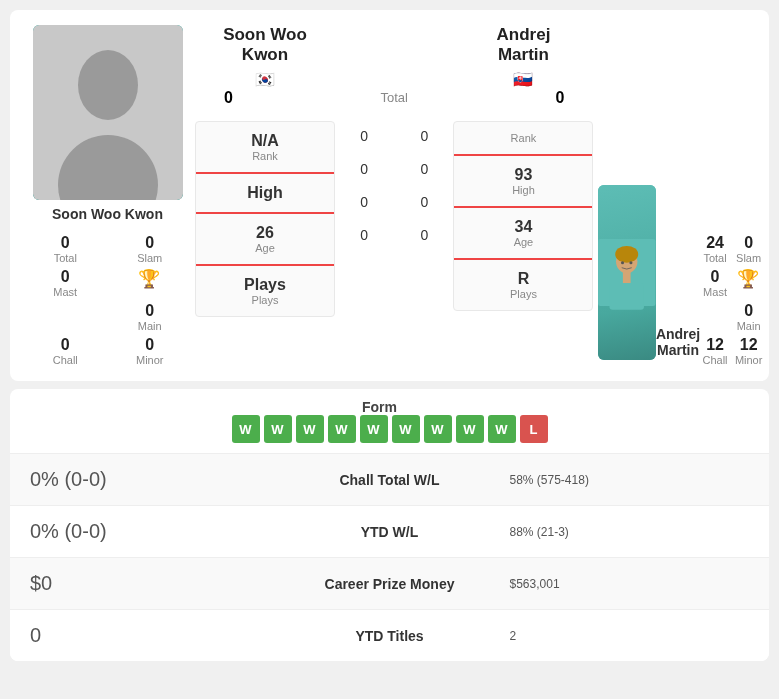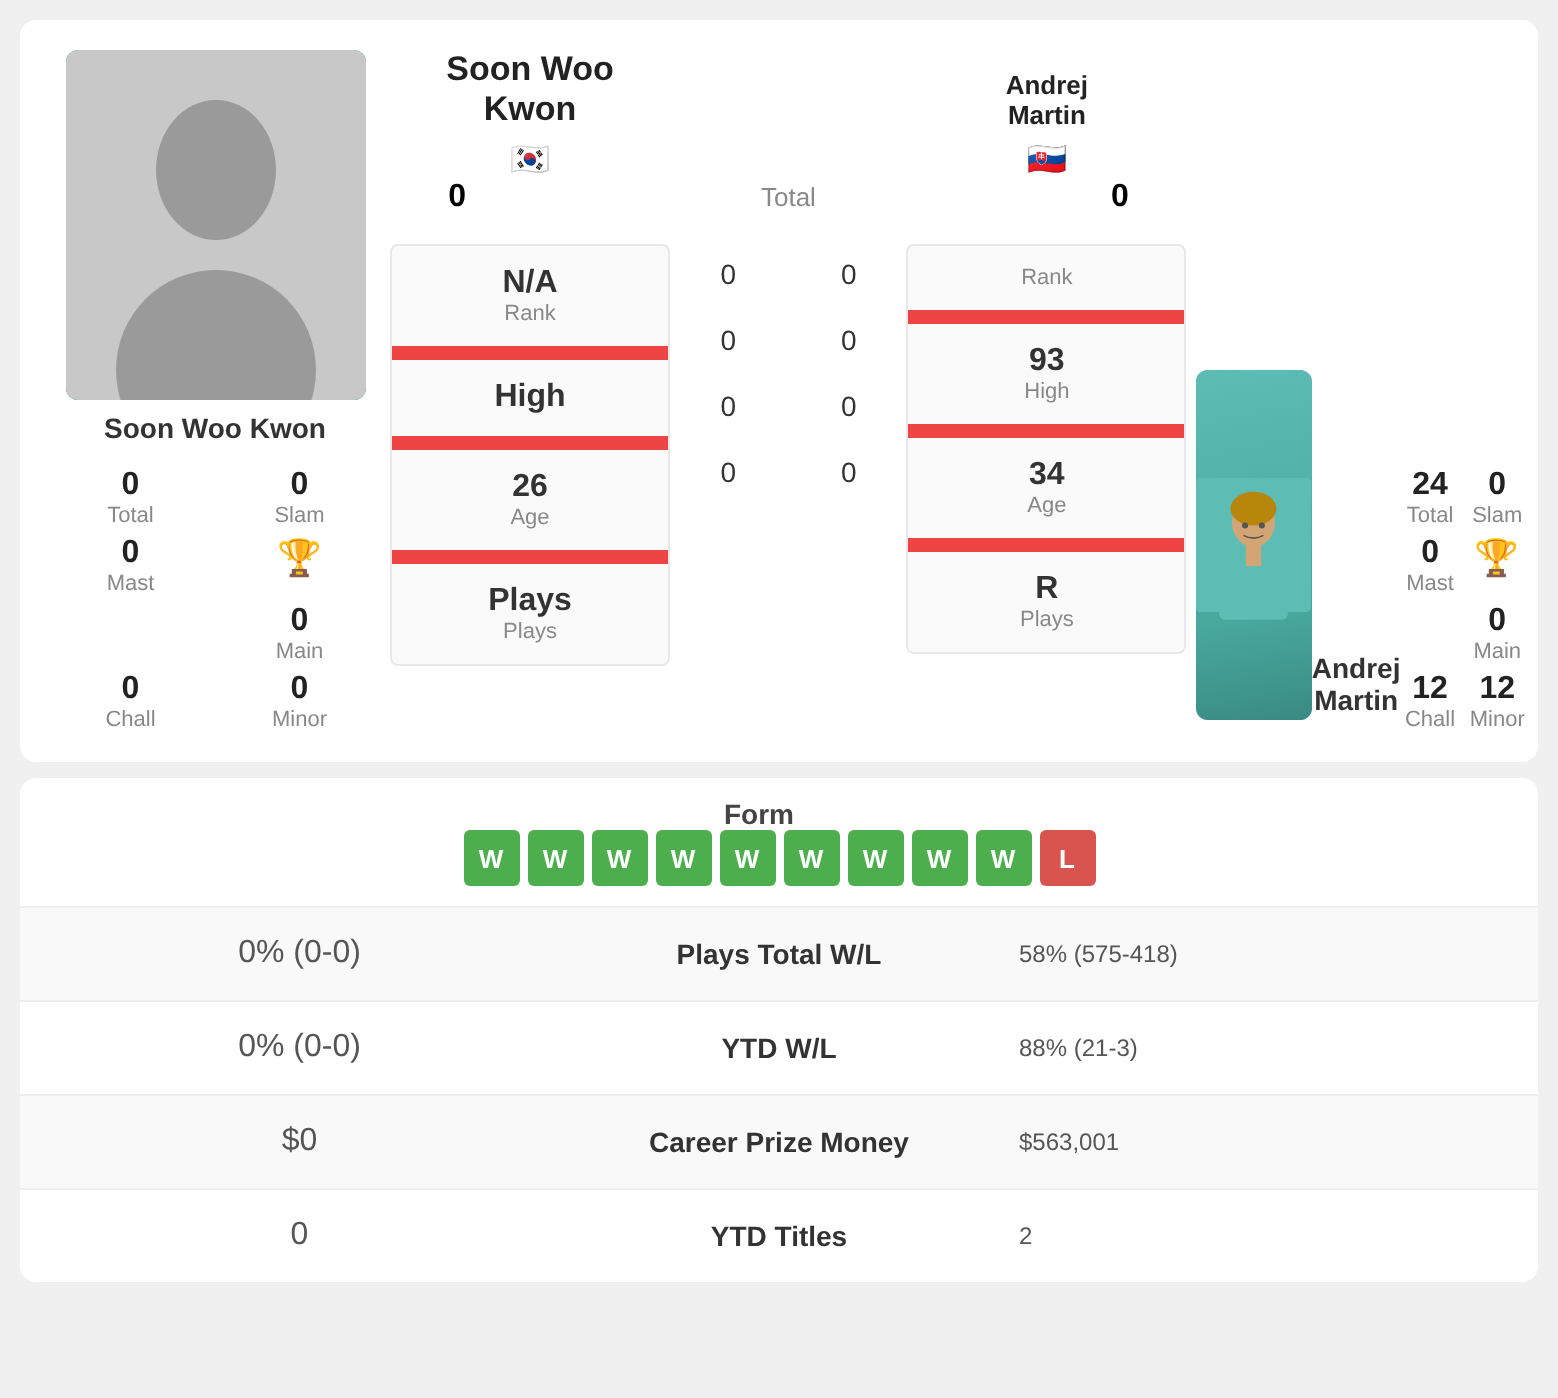--- a/index.html
+++ b/index.html
@@ -113,22 +113,22 @@
       align-items: center;
       padding: 14px 20px;
       border-bottom: 1px solid #eee;
       background: #fff;
     }
 
     .stats-row:last-child { border-bottom: none; }
 
     .stats-left {
       flex: 1;
-      text-align: center;
-      font-size: 16px;
+      text-align: left;
+      font-size: 20px;
       color: #555;
       padding-right: 20px;
     }
 
     .stats-center {
       width: 200px;
       text-align: center;
       font-weight: 700;
       font-size: 14px;
       color: #333;
@@ -227,21 +227,21 @@
       flex: 1;
       display: flex;
       flex-direction: column;
       padding: 0 8px;
       gap: 2px;
     }
 
     .data-box-row {
       padding: 10px 6px;
       text-align: center;
-      border-bottom: 7px solid #ef4444;
+      border-bottom: 2px solid #ef4444;
     }
 
     .data-box-row:last-child { border-bottom: none; }
 
     .data-box-val {
       font-size: 16px;
       font-weight: 700;
       color: #333;
     }
 
@@ -362,21 +362,21 @@
 
       <div class="player-names-row">
         <div class="name-box-left">
           <div style="font-size:17px;font-weight:700;text-align:center;color:#222;line-height:1.2;">
             <span>Soon Woo</span><br><span>Kwon</span>
           </div>
           <div style="text-align:center;margin-top:4px;">🇰🇷</div>
         </div>
         <div class="name-box-center"></div>
         <div class="name-box-right">
-          <div style="font-size:13px;font-weight:700;text-align:center;color:#222;line-height:1.2;">
+          <div style="font-size:17px;font-weight:700;text-align:center;color:#222;line-height:1.2;">
             <span>Andrej</span><br><span>Martin</span>
           </div>
           <div style="text-align:center;margin-top:4px;">🇸🇰</div>
         </div>
       </div>
 
       <div class="total-row">
         <div class="total-score-left">0</div>
         <div class="total-label">Total</div>
         <div class="total-score-right">0</div>
@@ -514,21 +514,21 @@
         <div class="form-badge w">W</div>
         <div class="form-badge w">W</div>
         <div class="form-badge w">W</div>
         <div class="form-badge w">W</div>
         <div class="form-badge l">L</div>
       </div>
     </div>
 
     <div class="stats-row">
       <div class="stats-left">0% (0-0)</div>
-      <div class="stats-center">Plays Total W/L</div>
+      <div class="stats-center">Chall Total W/L</div>
       <div class="stats-right">58% (575-418)</div>
     </div>
 
     <div class="stats-row">
       <div class="stats-left">0% (0-0)</div>
       <div class="stats-center">YTD W/L</div>
       <div class="stats-right">88% (21-3)</div>
     </div>
 
     <div class="stats-row">

